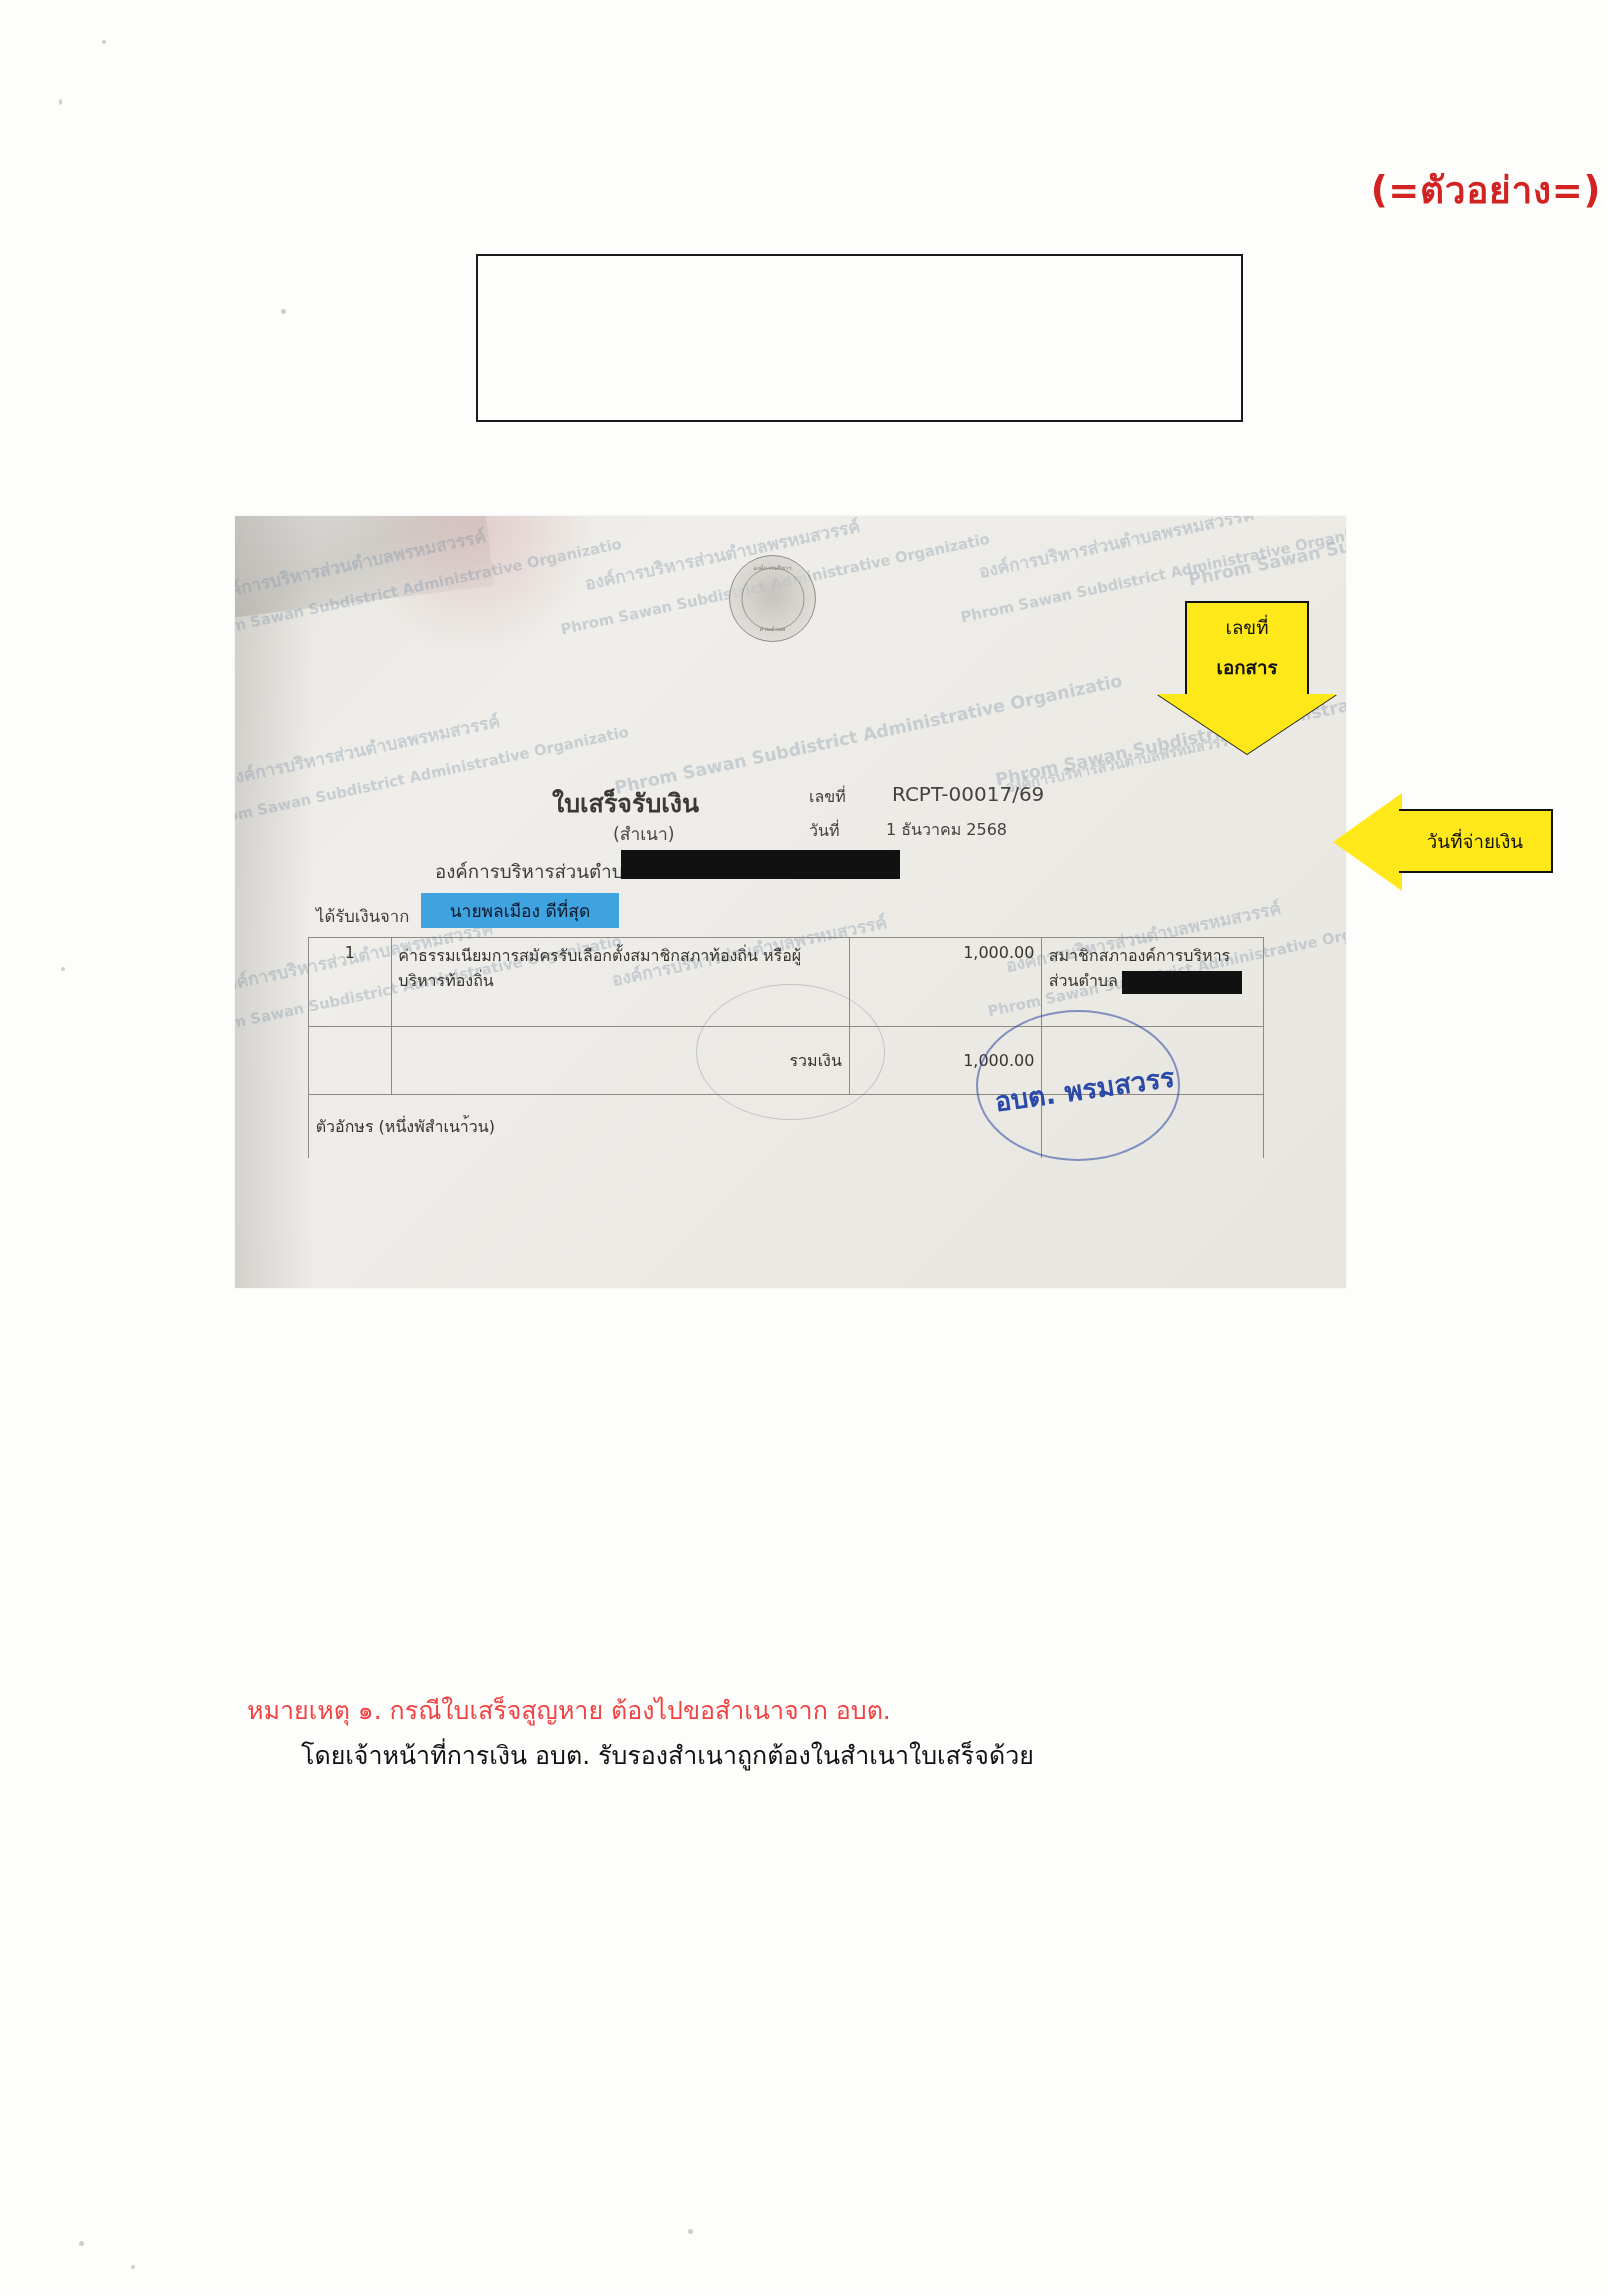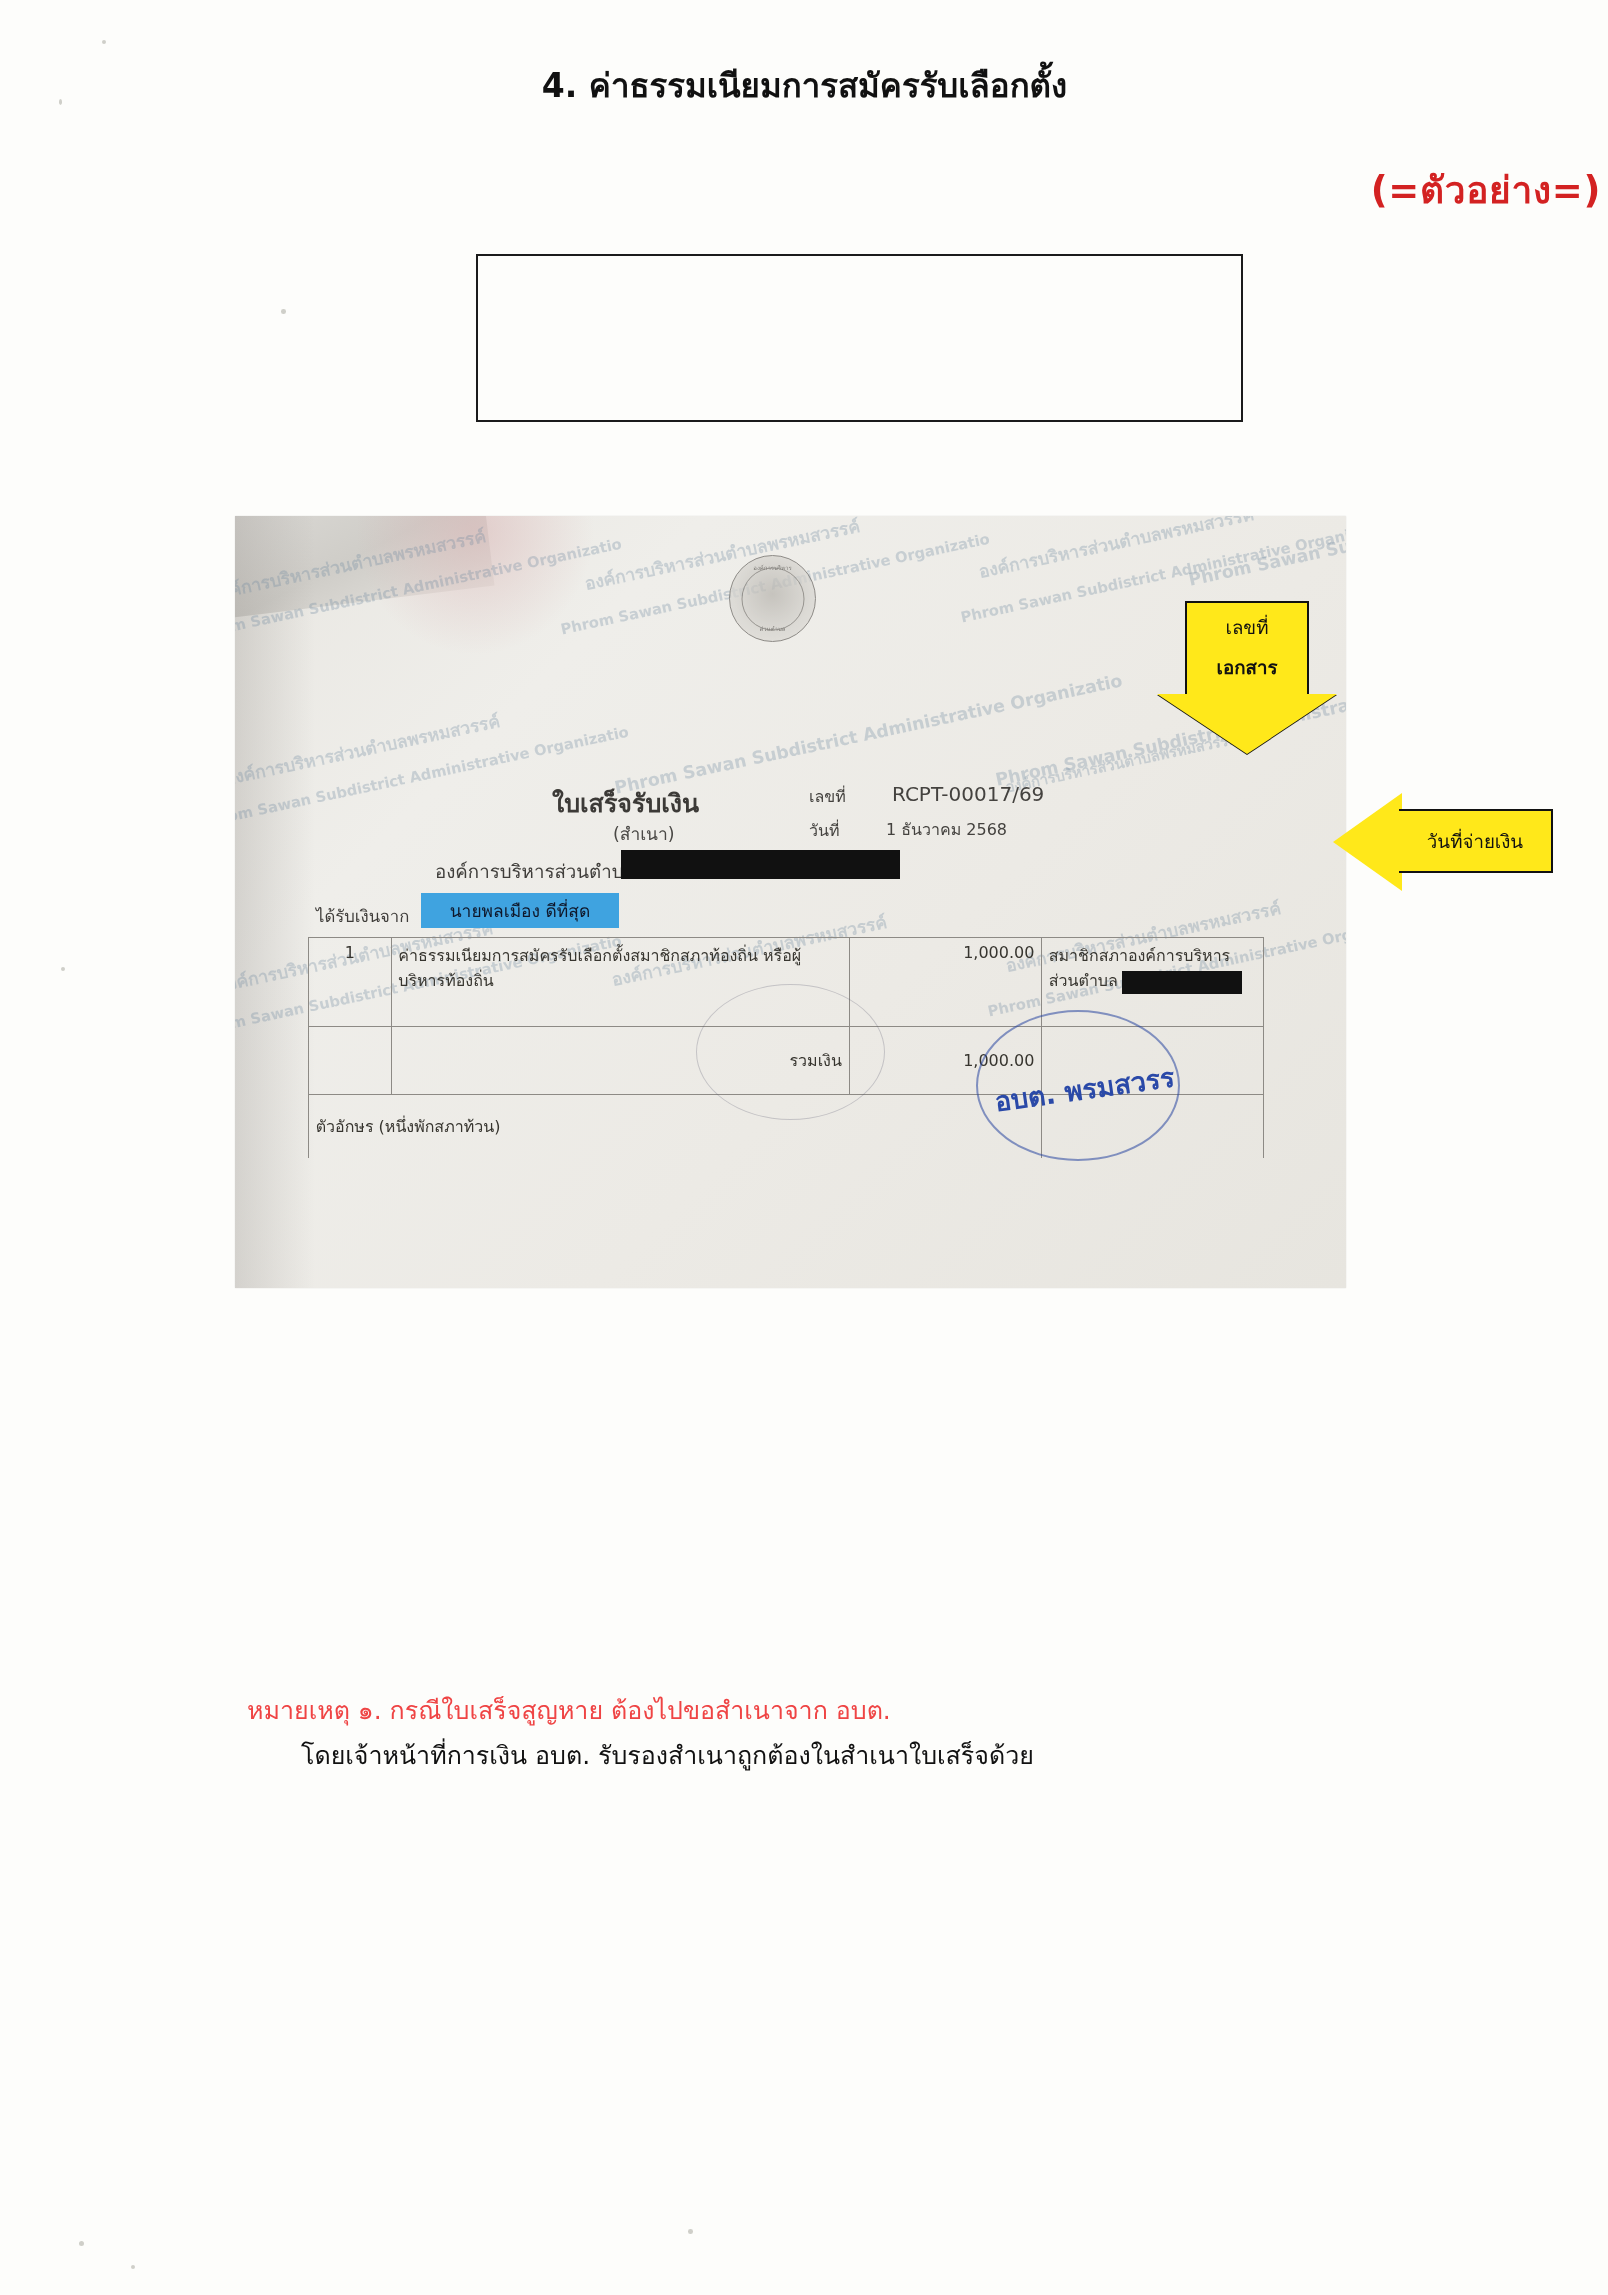--- a/index.html
+++ b/index.html
@@ -384,21 +384,20 @@
   <div class="speck" style="left:59px;top:99px;width:3.3px;height:6px;"></div>
   <div class="speck" style="left:281px;top:309px;width:4.7px;height:4.7px;"></div>
   <div class="speck" style="left:61px;top:967px;width:4px;height:4px;"></div>
   <div class="speck" style="left:79px;top:2241px;width:5.3px;height:5.3px;"></div>
   <div class="speck" style="left:131px;top:2265px;width:4px;height:4px;"></div>
   <div class="speck" style="left:688px;top:2229px;width:4.7px;height:4.7px;"></div>
 
   <div class="sample-label">(=ตัวอย่าง=)</div>
 
   <div class="title-box"></div>
-  <div class="title-text">4.  ค่าธรรมเนียมการสมัครรับเลือกตั้ง</div>
 
   <div class="photo">
     <div class="photo-corner"></div>
     <div class="photo-shadow-left"></div>
     <div class="photo-pinktint"></div>
 
     <div class="wm" style="left:-27px;top:35px;">องค์การบริหารส่วนตำบลพรหมสวรรค์</div>
     <div class="wm small" style="left:-47px;top:64px;">Phrom Sawan Subdistrict Administrative Organizatio</div>
     <div class="wm" style="left:347px;top:25px;">องค์การบริหารส่วนตำบลพรหมสวรรค์</div>
     <div class="wm small" style="left:321px;top:59px;">Phrom Sawan Subdistrict Administrative Organizatio</div>
@@ -449,21 +448,21 @@
           <span class="redact" style="left:80px;top:33px;width:120px;height:23px;"></span>
         </td>
       </tr>
       <tr class="row-total">
         <td class="c-seq"></td>
         <td class="c-item total-label">รวมเงิน</td>
         <td class="c-amt amt-val">1,000.00</td>
         <td class="c-note"></td>
       </tr>
       <tr class="row-words">
-        <td class="in-words" colspan="3">ตัวอักษร (หนึ่งพักสภาท้วน)</td>
+        <td class="in-words" colspan="3">ตัวอักษร (หนึ่งพัสำเนา้วน)</td>
         <td></td>
       </tr>
     </tbody>
       </table>
 
     <div class="seal"></div>
     <div class="seal2">
       <div class="seal2-text">อบต. พรมสวรร</div>
     </div>
   </div>

